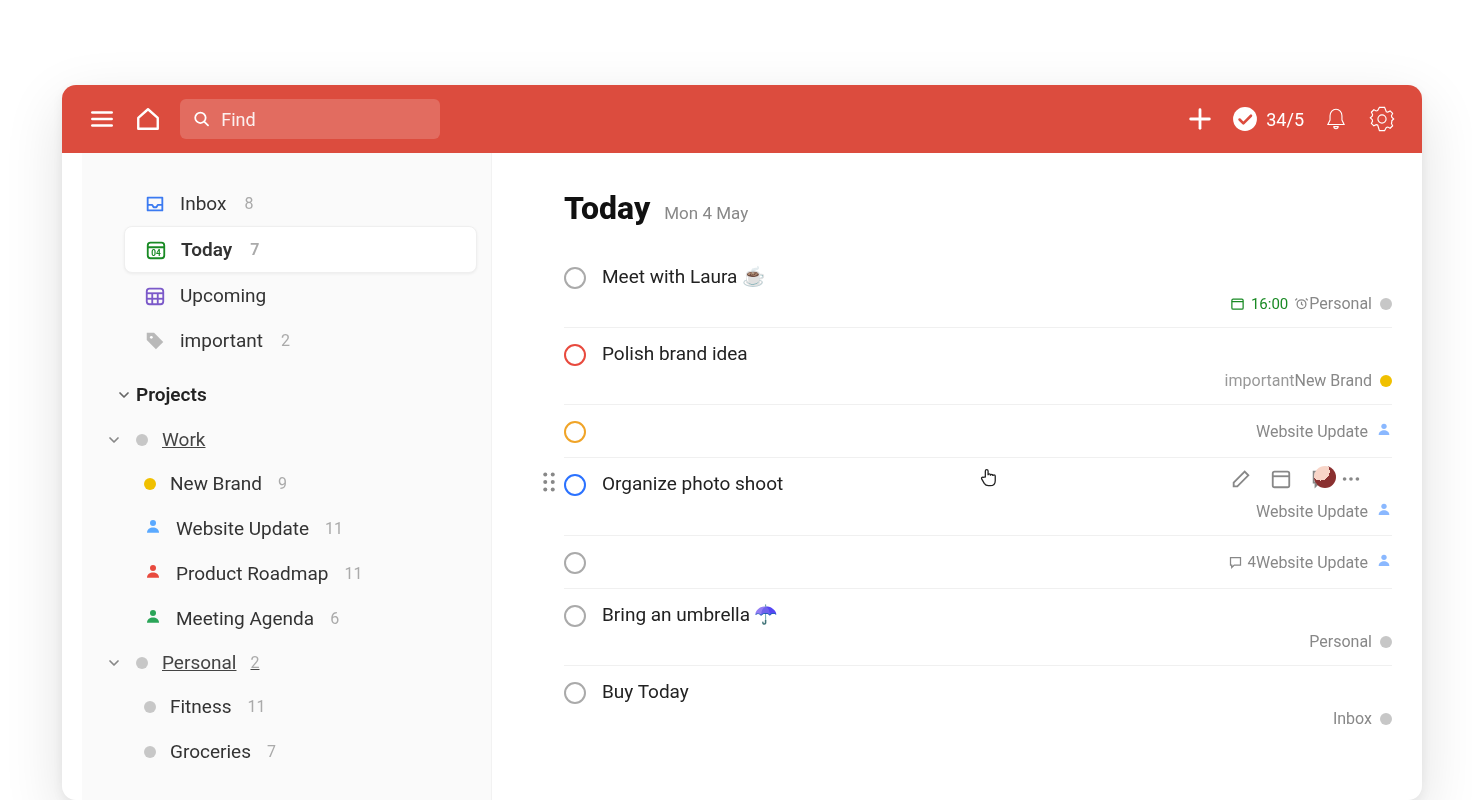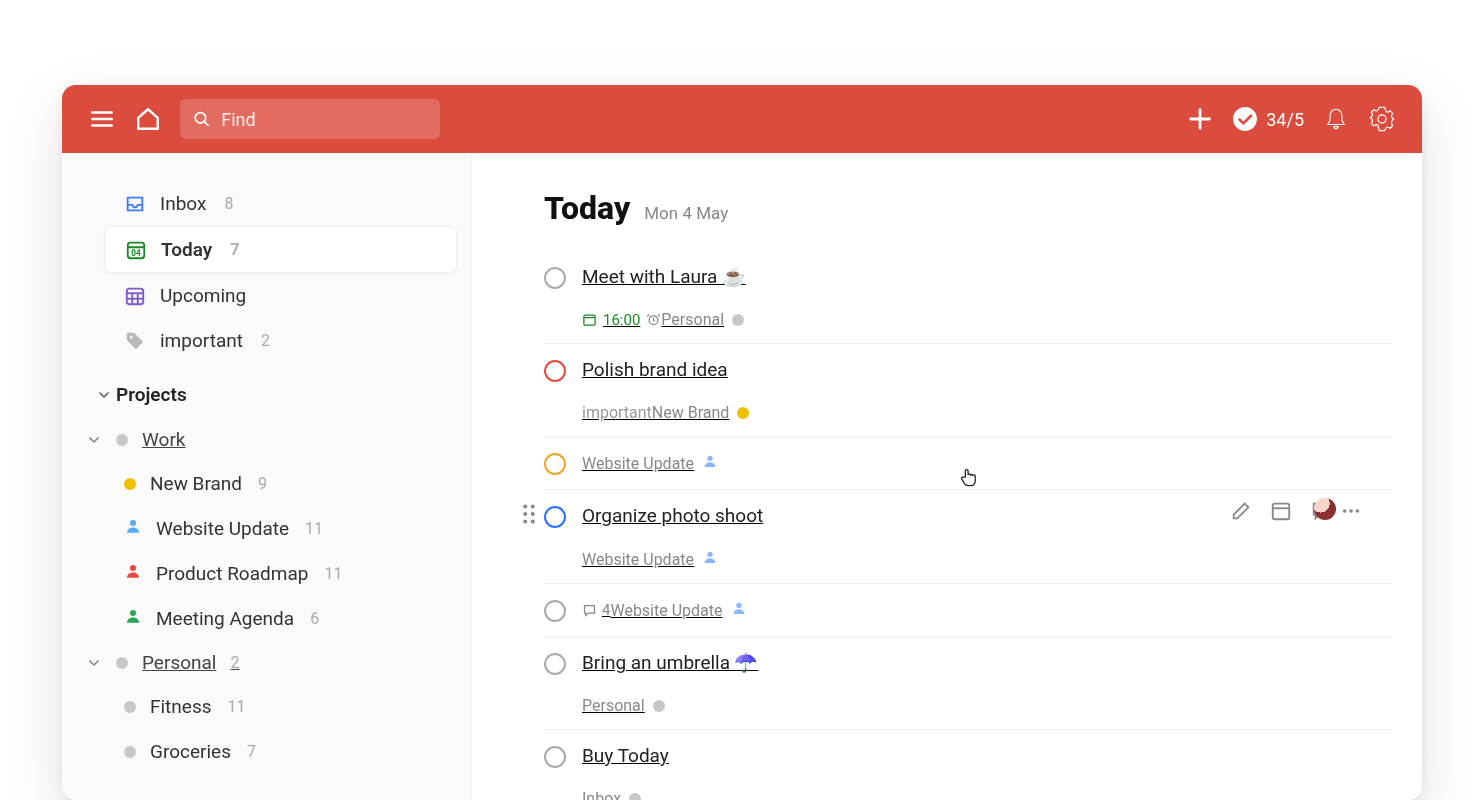--- a/index.html
+++ b/index.html
@@ -41,21 +41,21 @@
     background: transparent; border: none; outline: none;
     color: #fff; font-size: 18px;
     width: 100%;
   }
   .search-box input::placeholder { color: rgba(255,255,255,0.9); }
   .spacer { flex: 1; }
   .productivity { display:flex; align-items:center; gap:8px; color:#fff; font-size:18px; cursor:pointer; }
   .productivity svg { fill:#fff; }
 
   
-  .body { flex:1; display:flex; overflow:hidden; }
+  .body { flex:1; display:flex; overflow:hidden;padding-left:20px; }
 
   
   .sidebar {
     width: 410px;
     background: #fafafa;
     border-right: 1px solid #f2f2f2;
     padding: 28px 14px 0 14px;
     overflow-y: auto;
   }
   .nav-item, .proj-item {
@@ -111,28 +111,28 @@
   }
   .task:last-child { border-bottom: none; }
   .checkbox {
     width: 22px; height: 22px;
     border: 2px solid #aaa;
     border-radius: 50%;
     flex-shrink: 0;
     margin-top: 2px;
     cursor: pointer;
   }
-  .task-body { flex:1; display:flex; flex-direction:column; gap:20px;text-decoration:underline; }
+  .task-body { flex:1; display:flex; flex-direction:column; gap:4px; }
   .task-line1 { display:flex; justify-content:space-between; align-items:flex-start; }
   .task-title { font-size: 19px; color:#222; }
   .task-time { display:flex; align-items:center; gap:6px; color:#198a24; font-size:15px; }
   .task-label { color:#999; font-size:16px; }
   .task-right { display:flex; align-items:center; gap:8px; font-size:16px; color:#888; }
   .task-right .pdot { width:12px; height:12px; border-radius:50%; }
-  .task .row2 { display:flex; justify-content:flex-start; align-items:center; margin-top:2px; }
+  .task .row2 { display:flex; justify-content:flex-end; align-items:center; margin-top:2px; }
   .task .comments { display:flex; align-items:center; gap:5px; color:#888; font-size:15px; }
 
   .hover-actions { display:flex; gap:18px; align-items:center; position:absolute; right: 60px; top: 10px; }
   .hover-actions svg { stroke:#888; fill:none; }
   .drag-handle { position:absolute; left:-22px; top:14px; cursor:grab; }
   .avatar { width:22px; height:22px; border-radius:50%; background: radial-gradient(circle at 30% 25%, #f8d5c8 40%, #8a3030 40%); flex-shrink:0; }
   .assignee-icon { width:16px; height:16px; }
 
   .cursor-hand { position:absolute; pointer-events:none; }
 </style>

